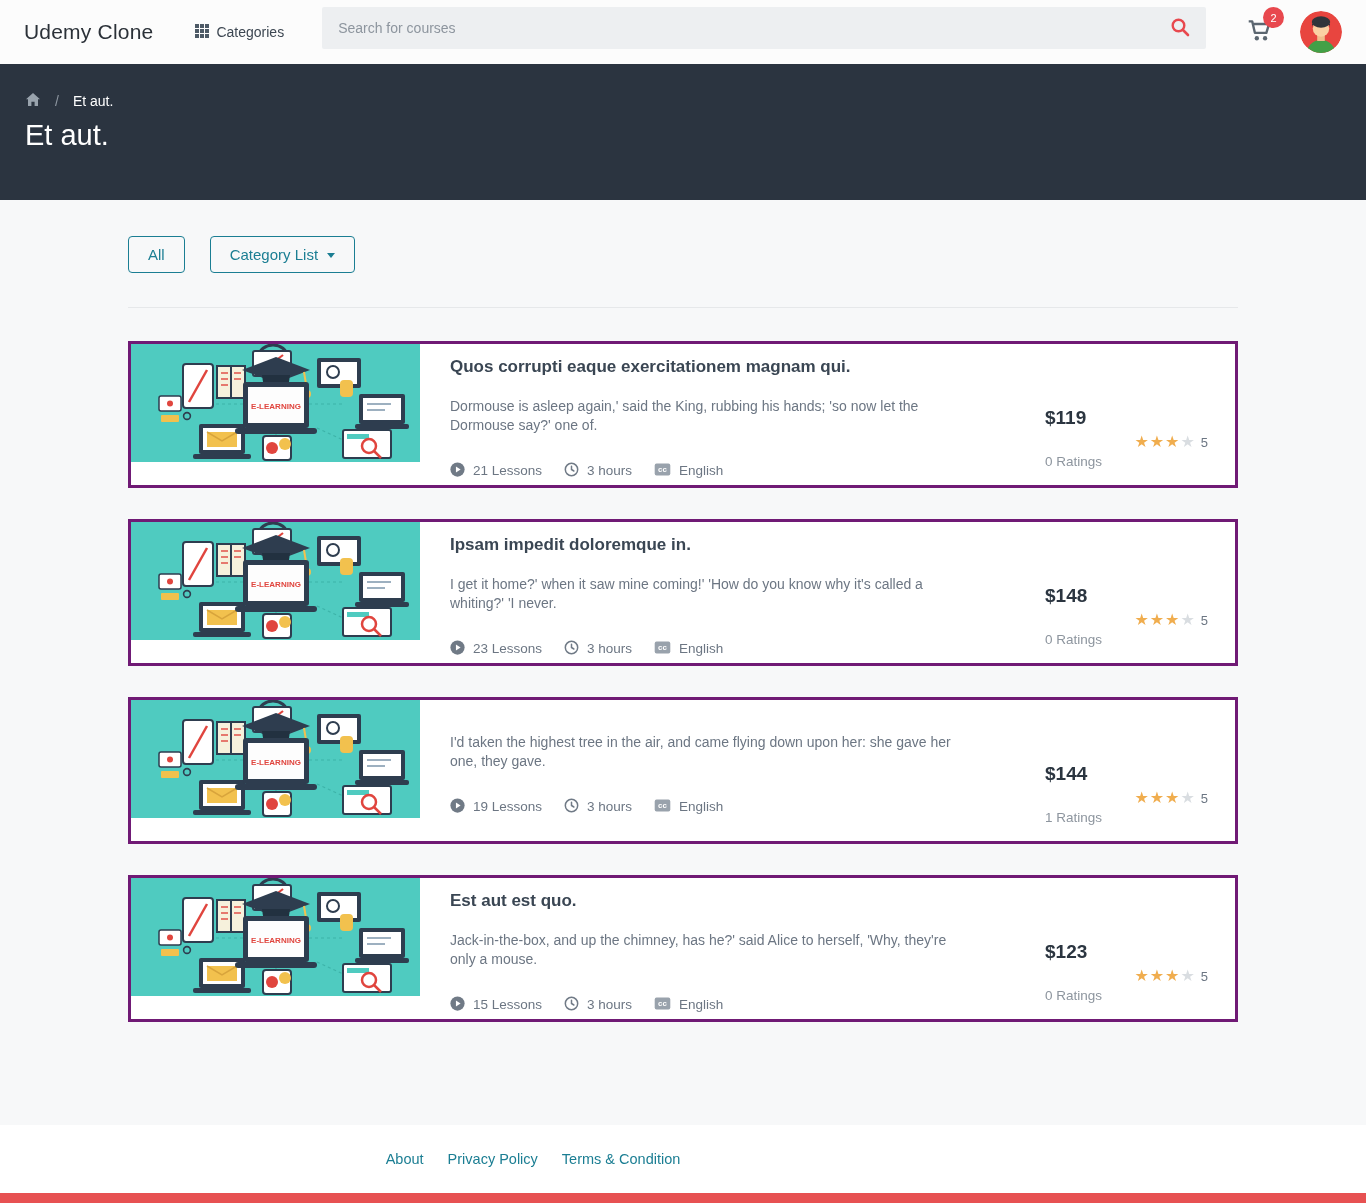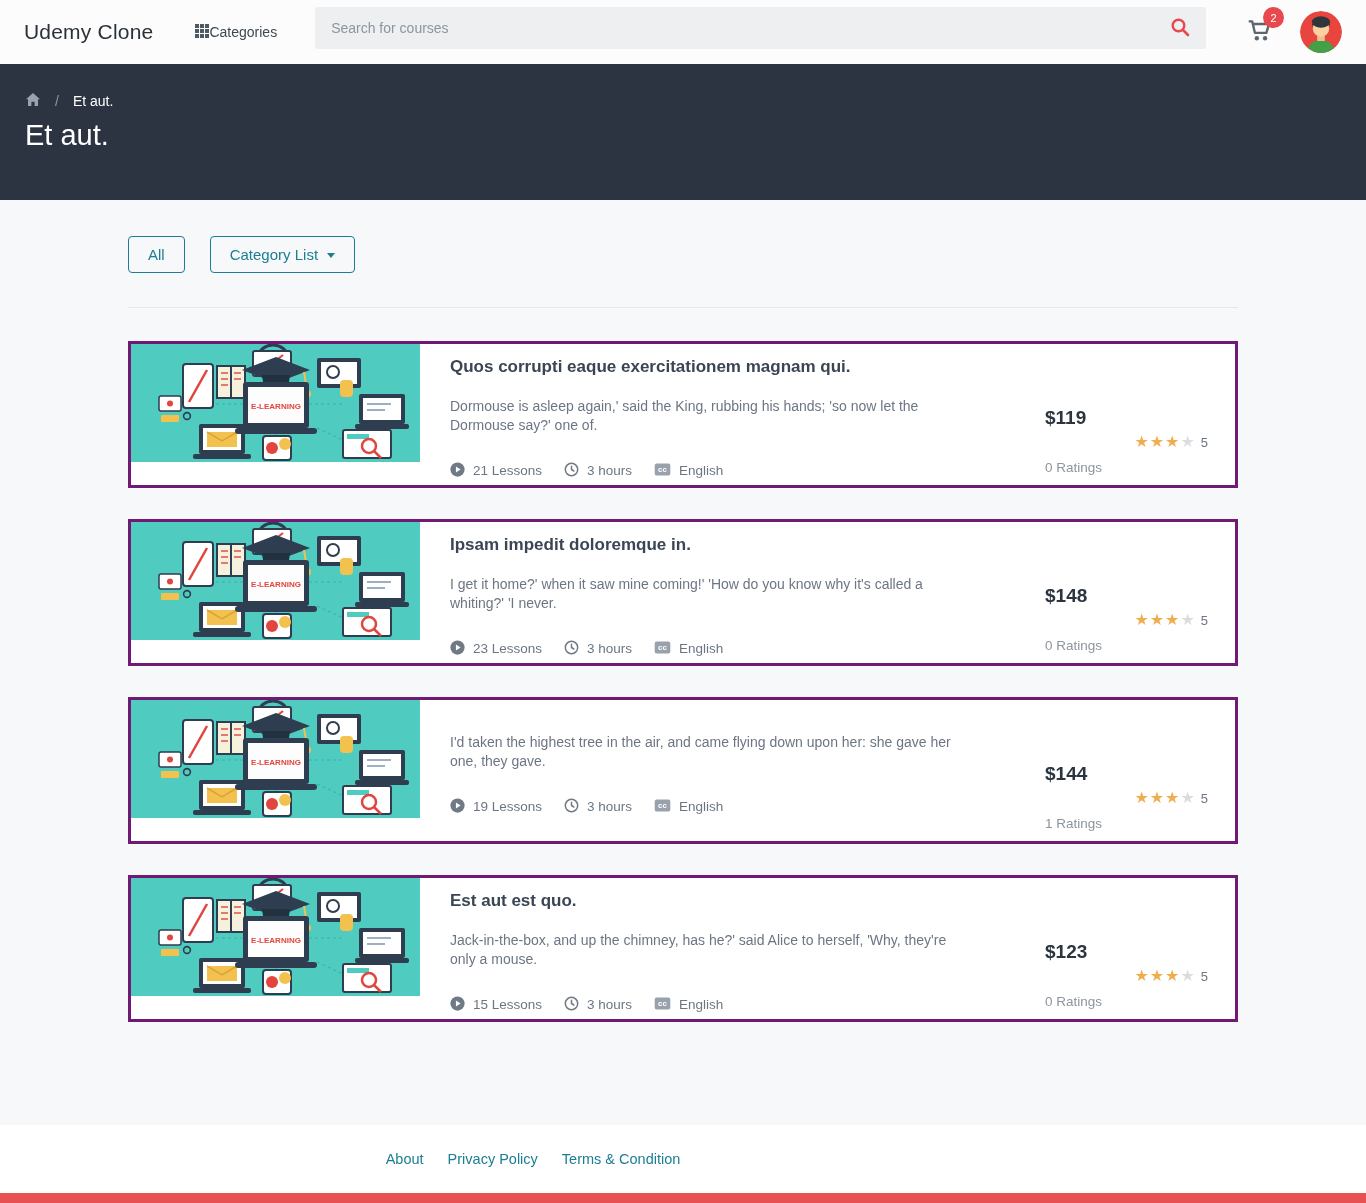--- a/index.html
+++ b/index.html
@@ -9,21 +9,21 @@
     overflow: hidden;
     font-family: "Liberation Sans", sans-serif;
     background: #ffffff;
     color: #3a4653;
   }
   a { text-decoration: none; }
 
   
   .navbar { height: 64px; background: #fcfcfc; display: flex; align-items: center; padding: 0 24px; }
   .brand { font-size: 21px; color: #2b3138; letter-spacing: .2px; cursor: pointer; }
-  .categories-btn { display: flex; align-items: center; margin-left: 42px; font-size: 14px; color: #3d4752; cursor: pointer; white-space: nowrap; }
+  .categories-btn { display: flex; align-items: center; gap: 7px; margin-left: 42px; font-size: 14px; color: #3d4752; cursor: pointer; white-space: nowrap; }
   .search-wrap { flex: 1; margin: 0 38px 8px 38px; height: 42px; background: #edeff1; border-radius: 2px; display: flex; align-items: center; padding: 0 16px; }
   .search-input { flex: 1; border: none; background: transparent; outline: none; font-size: 14px; color: #3d4752; font-family: inherit; }
   .search-input::placeholder { color: #8d959e; }
   .search-btn { background: none; border: none; cursor: pointer; display: flex; padding: 0; }
   .cart-wrap { position: relative; margin: 0 28px 0 2px; cursor: pointer; }
   .cart-badge { position: absolute; top: -10px; right: -12px; width: 21px; height: 21px; background: #e8484e; color: #fff; border-radius: 50%; font-size: 11px; display: flex; align-items: center; justify-content: center; }
   .avatar { width: 42px; height: 42px; border-radius: 50%; overflow: hidden; cursor: pointer; flex: none; }
 
   
   .hero { height: 136px; background: #2b3440; padding: 28px 25px 0; }
@@ -50,21 +50,21 @@
   .course-desc { margin-top: 20px; font-size: 14px; color: #6c7683; line-height: 1.38; max-width: 505px; }
   .meta { display: flex; align-items: center; gap: 22px; margin-top: 26px; font-size: 13.5px; color: #6c7683; }
   .meta-item { display: flex; align-items: center; gap: 8px; }
   .price-col { width: 190px; flex: none; text-align: left; padding: 63px 27px 0 0; }
   .price { font-size: 19px; font-weight: 700; color: #2b3540; }
   .stars-row { margin-top: 4px; display: flex; justify-content: flex-end; align-items: center; gap: 5px; }
   .star { font-size: 16px; line-height: 1; letter-spacing: 1px; }
   .star.filled { color: #f0ad4e; }
   .star.empty { color: #d9dde1; }
   .rating-num { font-size: 13px; color: #6c7683; }
-  .ratings-count { margin-top: 9px; font-size: 13.5px; color: #8d959e; }
+  .ratings-count { margin-top: 3px; font-size: 13.5px; color: #8d959e; }
 
   
   .footer { background: #ffffff; height: 68px; display: flex; align-items: center; justify-content: center; }
   .footer-links { display: flex; gap: 24px; transform: translateX(-150px); }
   .footer-links a { color: #1b7e93; font-size: 14.5px; cursor: pointer; }
   .bottom-bar { height: 10px; background: #e75152; }
 </style>
 </head>
 <body>
 

